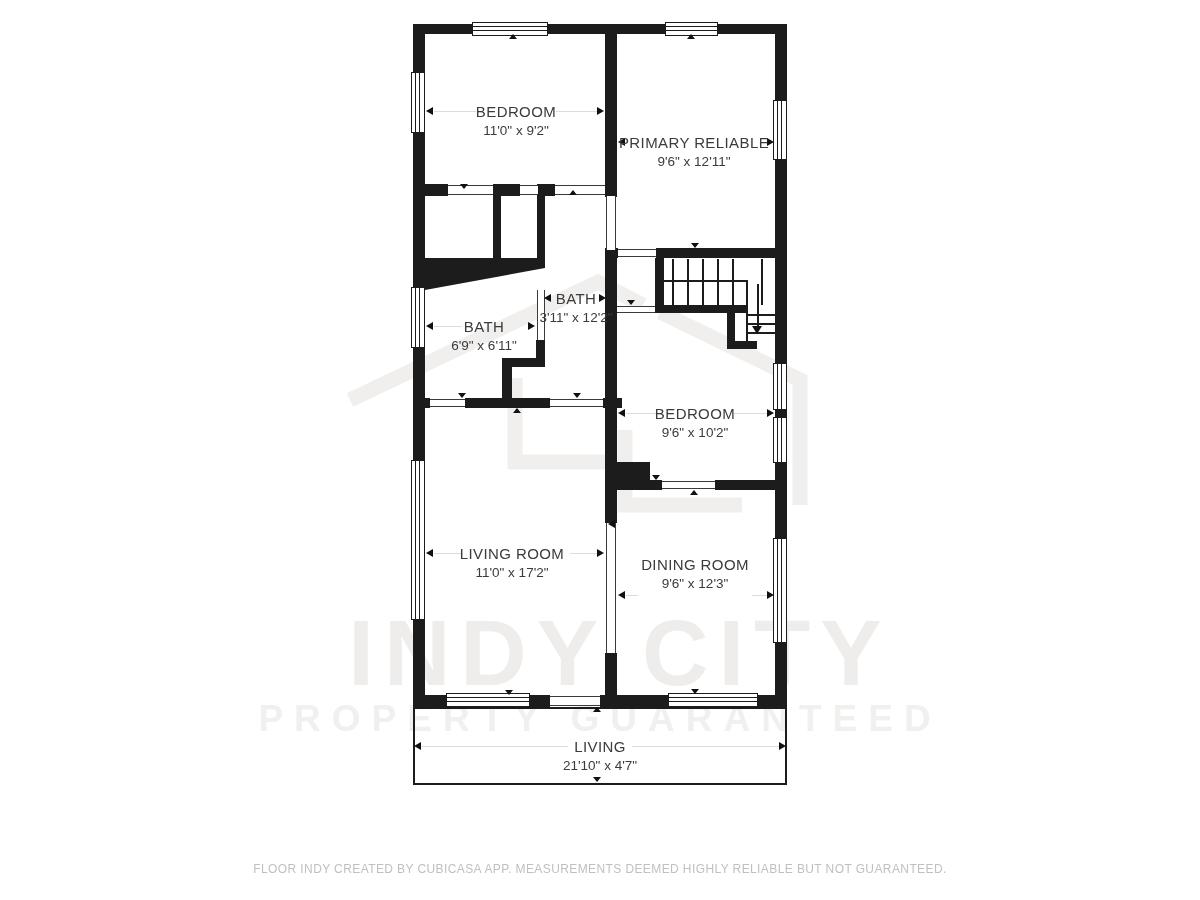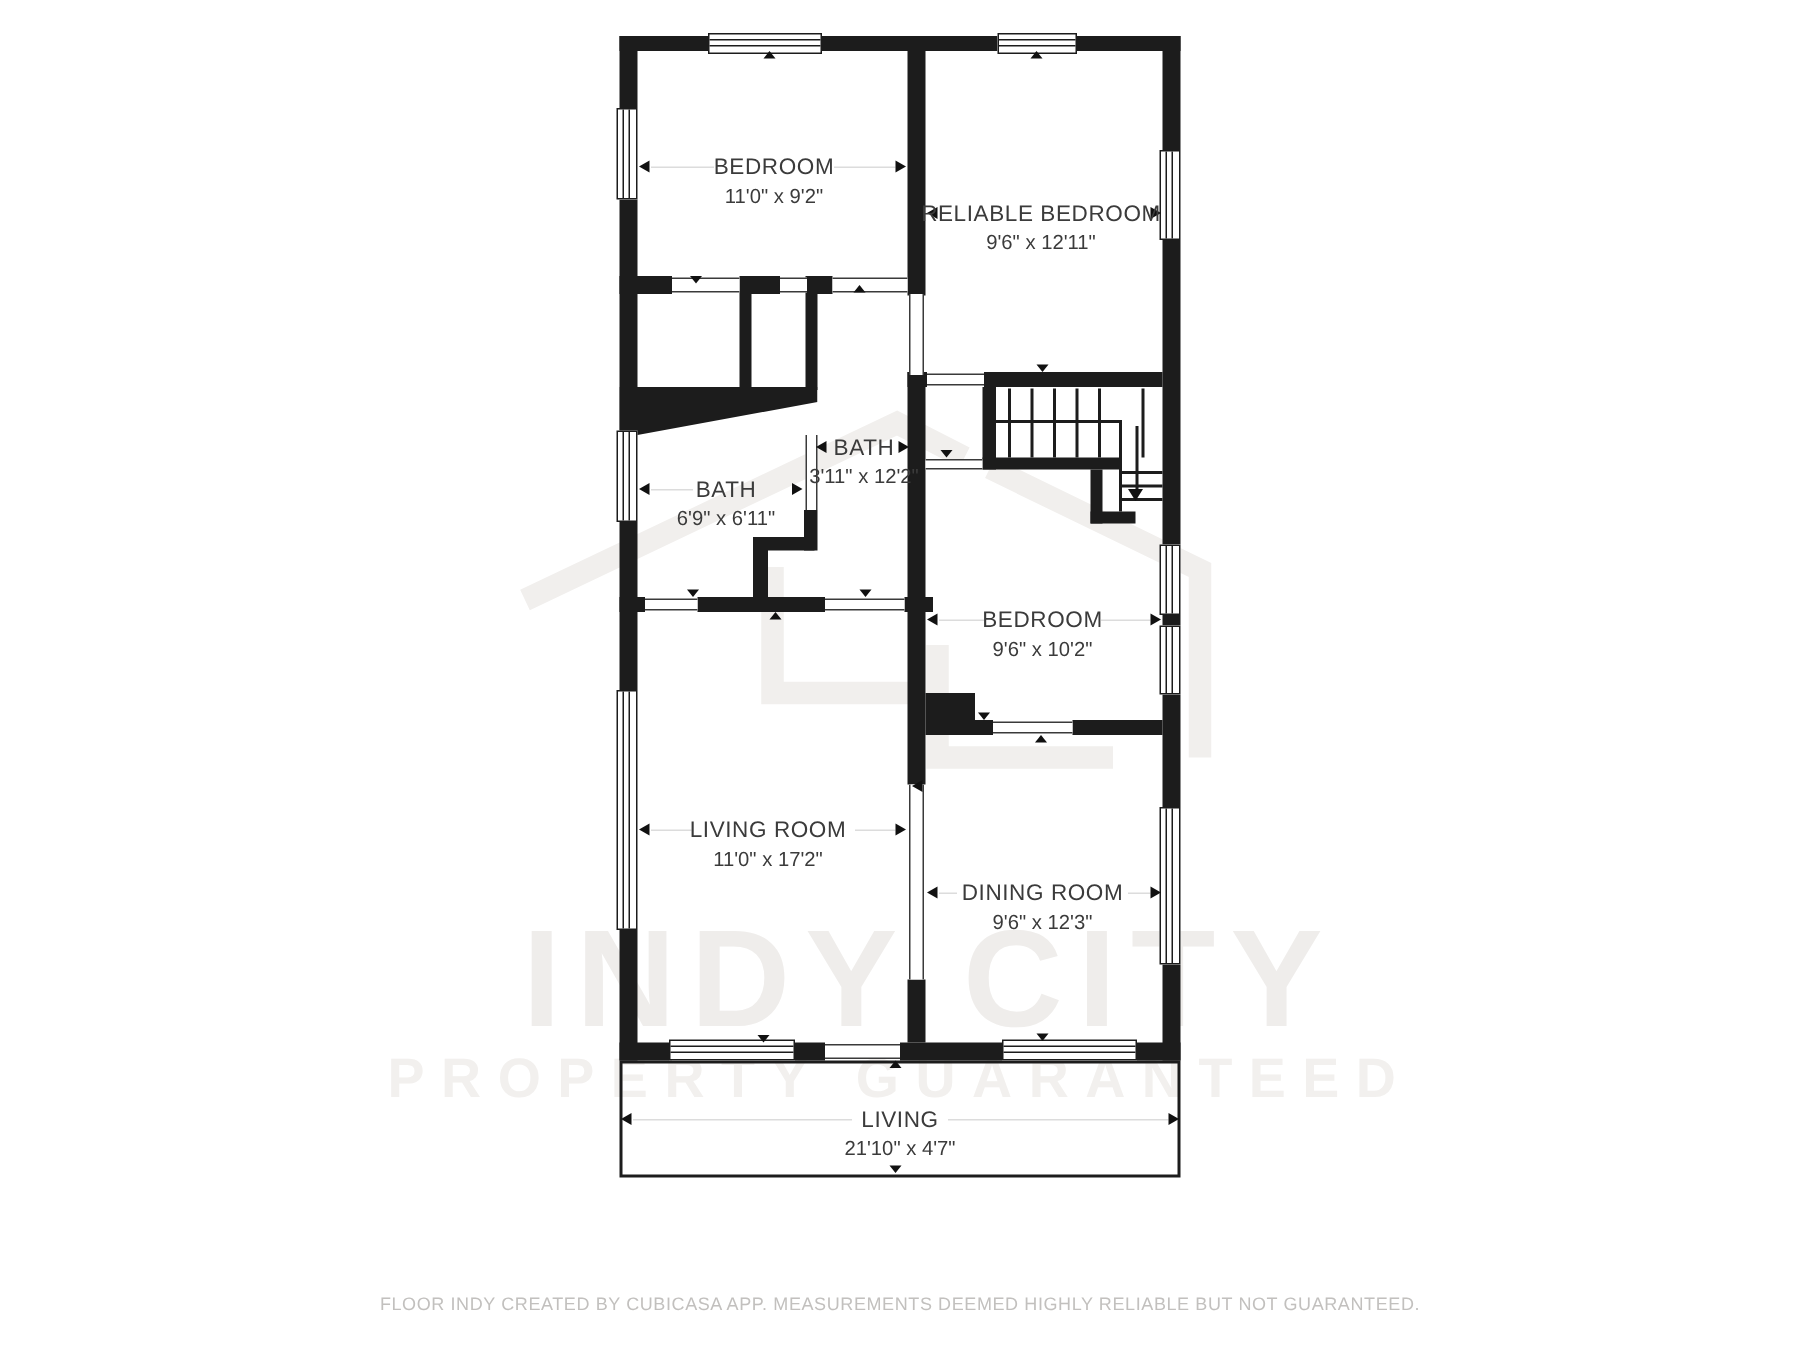--- a/index.html
+++ b/index.html
@@ -197,40 +197,40 @@
   <div class="arr-l" style="left:414px;top:742px;"></div>
   <div class="arr-r" style="left:779px;top:742px;"></div>
   <div class="leader" style="left:422px;top:746px;width:146px;"></div>
   <div class="leader" style="left:632px;top:746px;width:147px;"></div>
 
   <div class="room-label" style="left:516px;top:103px;">
     <span class="nm">BEDROOM</span>
     <span class="dm">11'0" x 9'2"</span>
   </div>
   <div class="room-label" style="left:694px;top:134px;">
-    <span class="nm">RELIABLE BEDROOM</span>
+    <span class="nm">PRIMARY RELIABLE</span>
     <span class="dm">9'6" x 12'11"</span>
   </div>
   <div class="room-label" style="left:576px;top:290px;">
     <span class="nm">BATH</span>
     <span class="dm">3'11" x 12'2"</span>
   </div>
   <div class="room-label" style="left:484px;top:318px;">
     <span class="nm">BATH</span>
     <span class="dm">6'9" x 6'11"</span>
   </div>
   <div class="room-label" style="left:695px;top:405px;">
     <span class="nm">BEDROOM</span>
     <span class="dm">9'6" x 10'2"</span>
   </div>
   <div class="room-label" style="left:512px;top:545px;">
     <span class="nm">LIVING ROOM</span>
     <span class="dm">11'0" x 17'2"</span>
   </div>
-  <div class="room-label" style="left:695px;top:587px;">
+  <div class="room-label" style="left:695px;top:556px;">
     <span class="nm">DINING ROOM</span>
     <span class="dm">9'6" x 12'3"</span>
   </div>
   <div class="room-label" style="left:600px;top:738px;">
     <span class="nm">LIVING</span>
     <span class="dm">21'10" x 4'7"</span>
   </div>
 
   <div class="footer">FLOOR INDY CREATED BY CUBICASA APP. MEASUREMENTS DEEMED HIGHLY RELIABLE BUT NOT GUARANTEED.</div>
 

